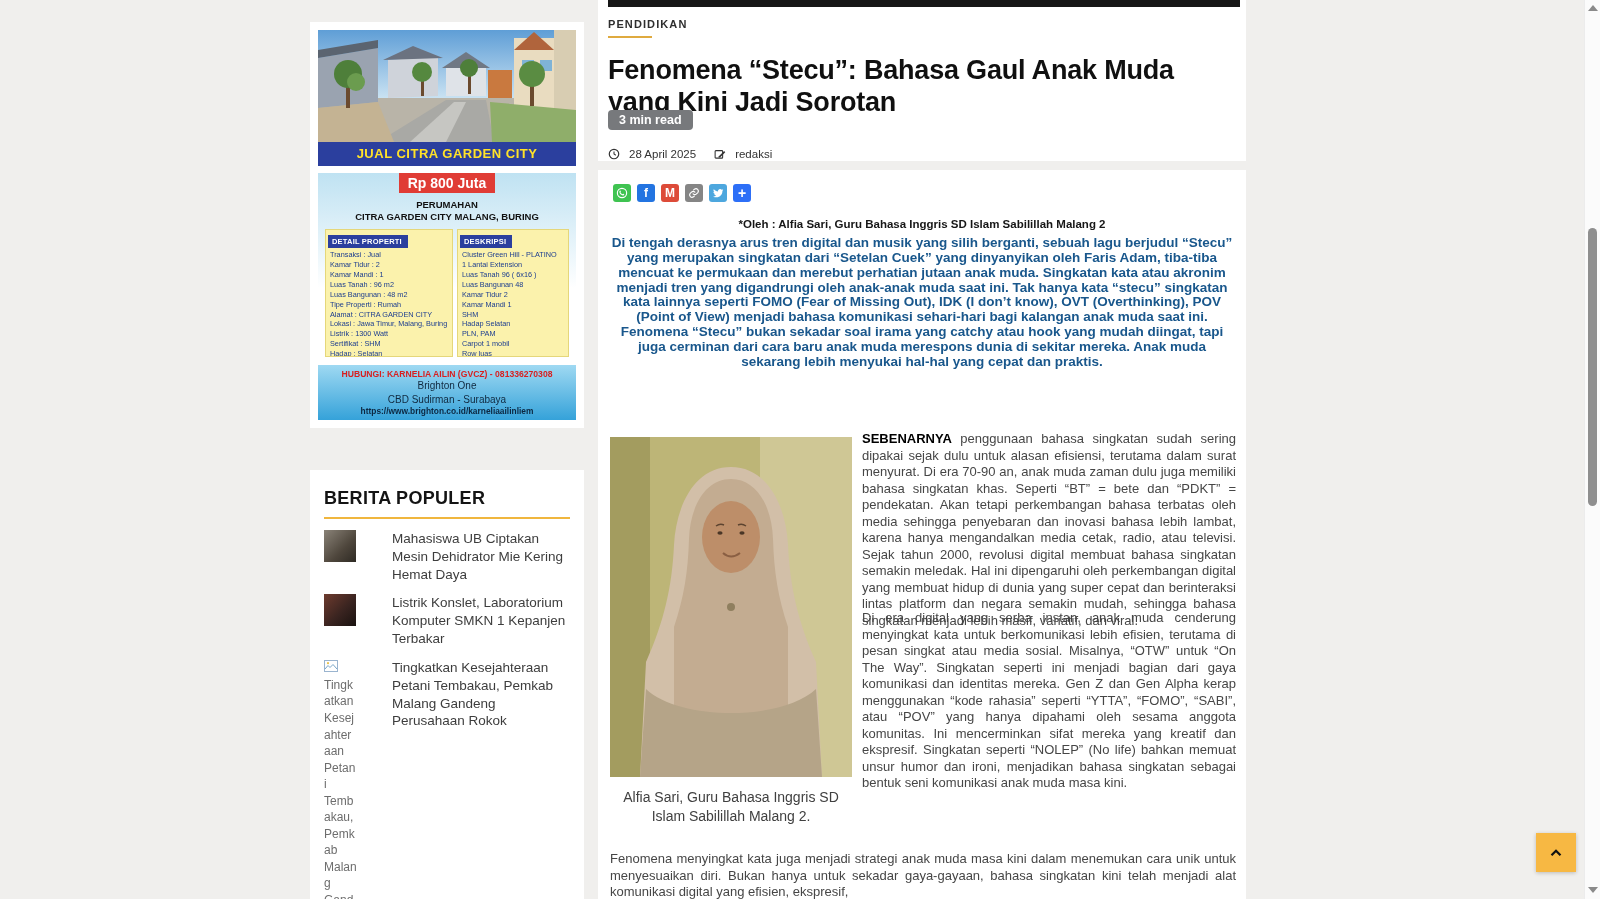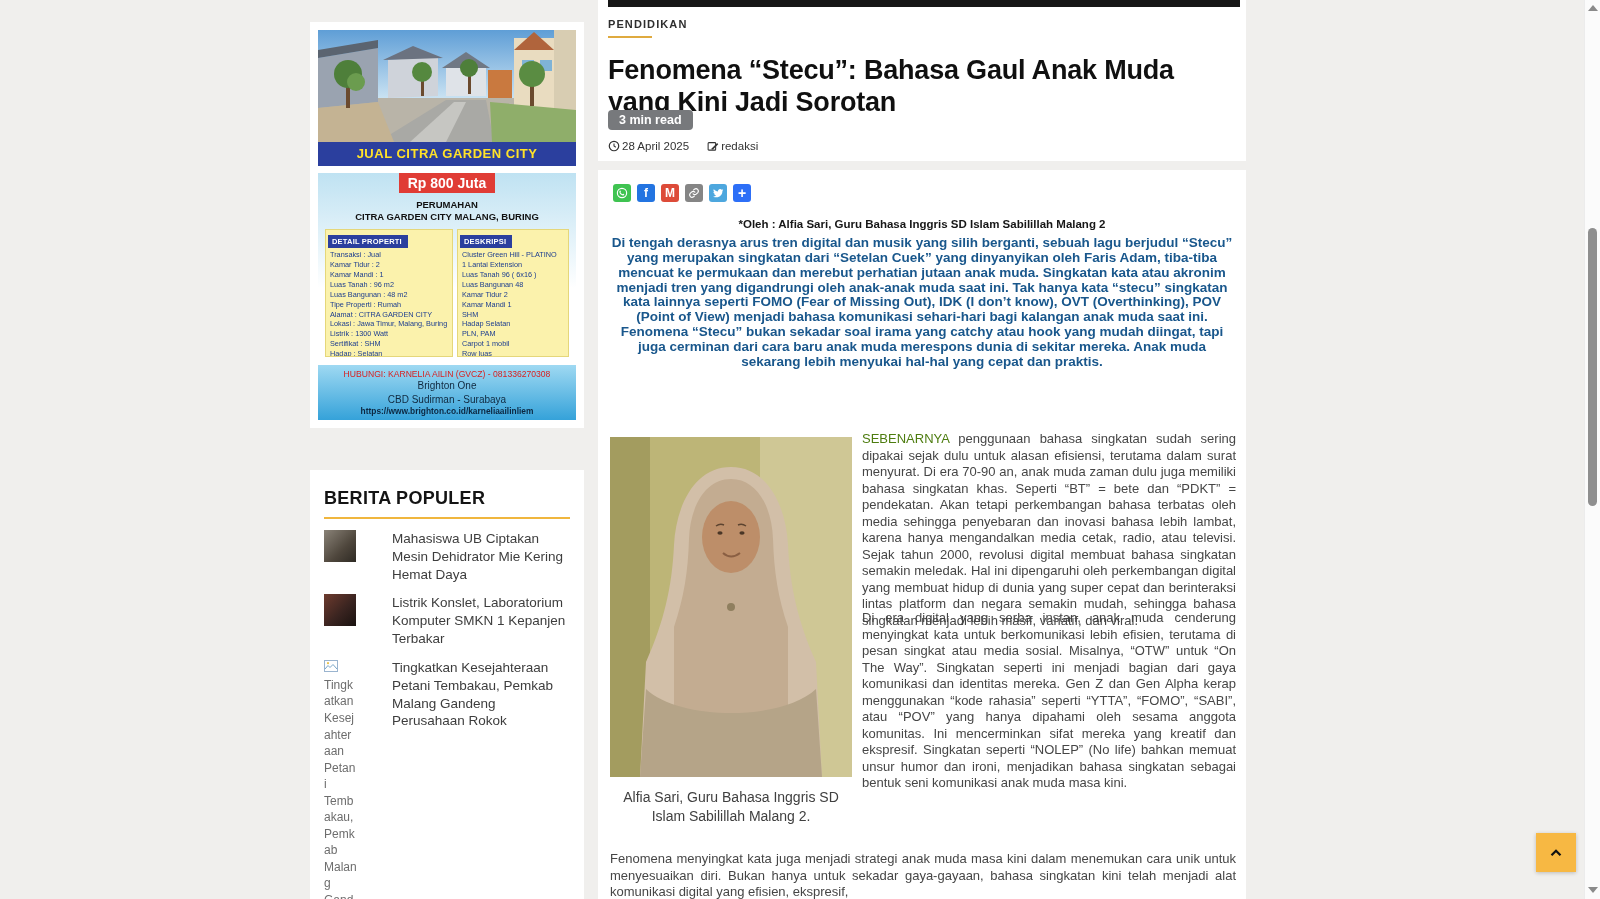--- a/index.html
+++ b/index.html
@@ -17,21 +17,21 @@
             font-weight:bold;font-size:14px;text-align:center;padding:2px 0;}
   .ad-sub{margin-top:6px;text-align:center;font-weight:bold;font-size:9.5px;color:#111;line-height:1.25;}
   .ad-boxes{position:absolute;left:7px;top:56px;width:244px;display:flex;justify-content:space-between;}
   .ad-box{background:#fbf2ac;border:1px solid #e5d77a;height:126px;overflow:hidden;}
   .ad-box.left{width:126px;}
   .ad-box.right{width:110px;}
   .ad-box-hd{display:inline-block;background:#2b3f9e;color:#fff;font-weight:bold;font-size:7.5px;
              padding:2px 6px 2px 4px;margin:2px 0 1px 2px;letter-spacing:.2px;}
   .ad-box-lines{padding:1px 4px;font-size:7.3px;line-height:1.36;color:#1c3d8f;white-space:pre-line;}
   .ad-footer{height:54px;background:linear-gradient(#9fd9f2,#2f9fd8);text-align:center;padding-top:4px;}
-  .ad-contact1{font-size:8.6px;font-weight:normal;color:#d81f1f;}
+  .ad-contact1{font-size:8.6px;font-weight:bold;color:#d81f1f;}
   .ad-contact2,.ad-contact3{font-size:10px;color:#10293f;line-height:1.35;}
   .ad-contact4{font-size:8.4px;font-weight:bold;color:#0c2741;}
 
   
   .pop-card{position:absolute;left:310px;top:470px;width:274px;height:429px;background:#fff;
             box-sizing:border-box;padding:18px 14px 0;overflow:hidden;}
   .pop-hd{font-size:18px;font-weight:800;color:#141414;letter-spacing:.3px;}
   .pop-rule{height:2px;background:#f0b63e;margin-top:8px;}
   .pop-item{display:flex;margin-top:11px;cursor:pointer;}
   .pop-thumb{width:32px;height:32px;flex:none;margin-right:36px;}
@@ -45,40 +45,40 @@
   .hdr-card{position:absolute;left:598px;top:0;width:648px;height:161px;background:#fff;}
   .hdr-topbar{position:absolute;left:10px;top:0;width:632px;height:7px;background:#161616;}
   .hdr-cat{position:absolute;left:10px;top:18px;font-size:11px;font-weight:bold;color:#2e2e2e;letter-spacing:1.1px;}
   .hdr-cat-rule{position:absolute;left:10px;top:36px;width:44px;height:2px;background:#dfaa3f;}
   .hdr-title{position:absolute;left:10px;top:54px;width:632px;margin:0;font-size:27px;line-height:1.2;
              font-weight:800;color:#101010;letter-spacing:-.2px;}
   .hdr-badge{position:absolute;left:10px;top:110px;background:#77797c;color:#fff;font-size:12.5px;
              font-weight:bold;padding:3px 11px;border-radius:4px;}
   .hdr-meta{position:absolute;left:10px;top:140px;display:flex;gap:18px;align-items:center;
             font-size:11.5px;color:#333;}
-  .hdr-meta .m{display:flex;gap:2px;align-items:center;}
+  .hdr-meta .m{display:flex;gap:9px;align-items:center;margin-top:8px;}
 
   
   .art-card{position:absolute;left:598px;top:170px;width:648px;height:729px;background:#fff;overflow:hidden;}
   .share-row{position:absolute;left:15px;top:14px;display:flex;gap:6px;}
   .sic{width:18px;height:18px;border-radius:3px;display:flex;align-items:center;justify-content:center;
        color:#fff;font-weight:bold;font-size:12px;cursor:pointer;}
   .sic svg{display:block;}
   .byline{position:absolute;left:12px;top:48px;width:624px;text-align:center;font-size:11.5px;
           font-weight:bold;color:#161616;}
   .intro{position:absolute;left:12px;top:66px;width:624px;text-align:center;font-weight:bold;
          font-size:13.5px;line-height:1.1;color:#19578c;}
   .figure{position:absolute;left:12px;top:267px;width:242px;}
   .figure svg{display:block;width:242px;height:340px;}
   .caption{margin-top:11px;text-align:center;font-size:14px;color:#404040;line-height:1.35;}
   .para{font-size:13px;line-height:1.27;color:#464646;text-align:justify;}
   .p1{position:absolute;left:264px;top:261px;width:374px;}
   .p2{position:absolute;left:264px;top:440px;width:374px;}
   .p3{position:absolute;left:12px;top:681px;width:626px;}
-  .lead{font-weight:normal;color:#4d7c0f;}
+  .lead{font-weight:bold;color:#000000;}
 
   
   .totop{position:absolute;left:1536px;top:833px;width:40px;height:39px;background:#f7b843;
          display:flex;align-items:center;justify-content:center;cursor:pointer;
          box-shadow:0 1px 4px rgba(0,0,0,.22);}
   .sbar{position:absolute;right:0;top:0;width:16px;height:899px;background:#fbfbfb;border-left:1px solid #ececec;box-sizing:border-box;}
   .sbar-up{position:absolute;left:3px;top:5px;width:0;height:0;border-left:5px solid transparent;
            border-right:5px solid transparent;border-bottom:6px solid #8a8a8a;}
   .sbar-dn{position:absolute;left:3px;bottom:6px;width:0;height:0;border-left:5px solid transparent;
            border-right:5px solid transparent;border-top:6px solid #8a8a8a;}

